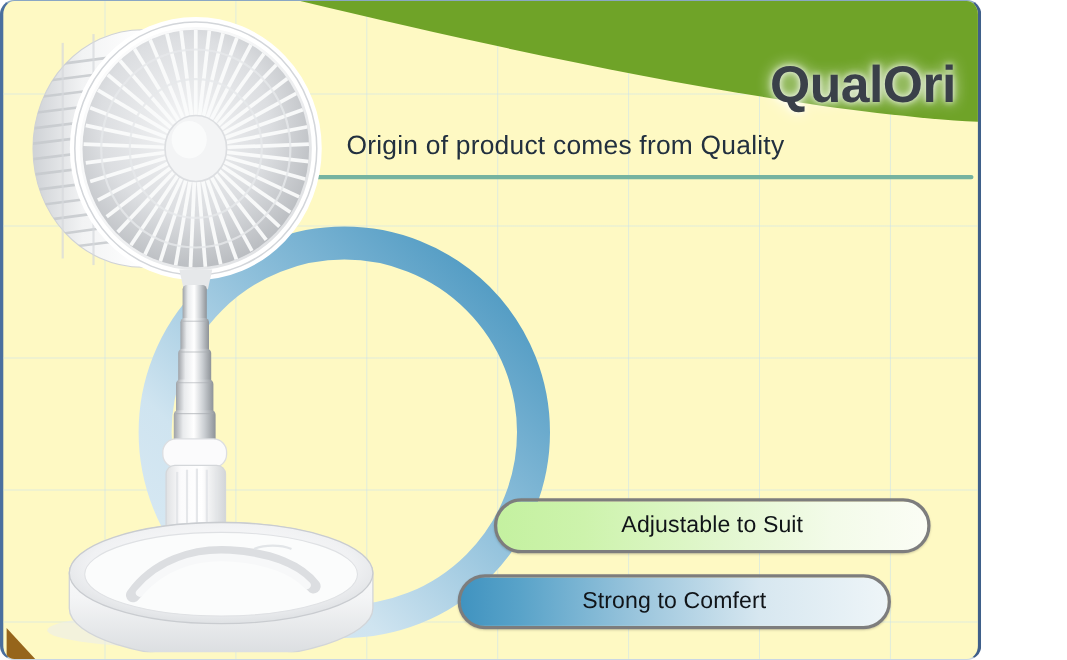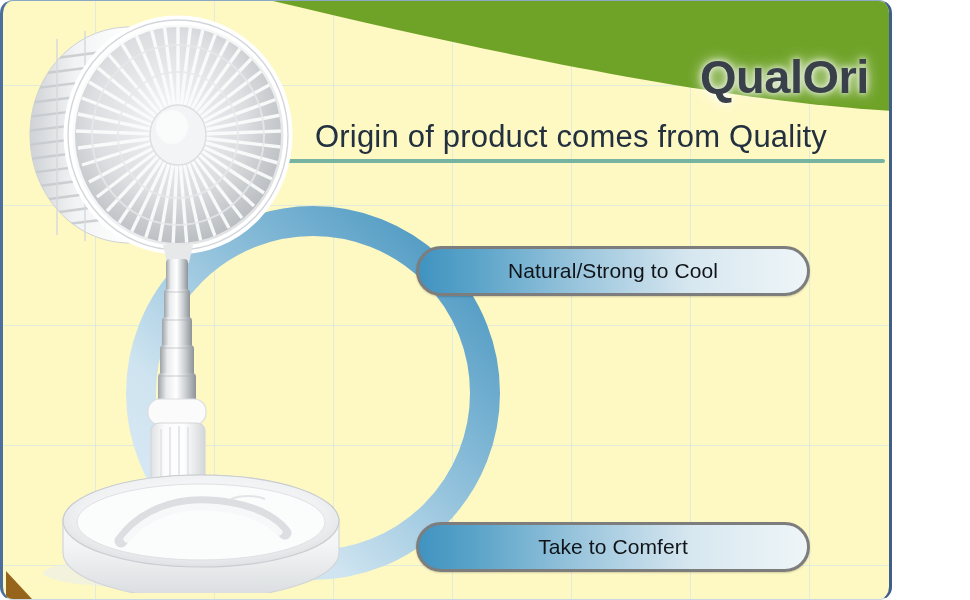--- a/index.html
+++ b/index.html
@@ -27,21 +27,21 @@
   
   .droplet{position:absolute;pointer-events:none;}
 
   
   .brand{position:absolute;left:697px;top:52px;
          font-size:47px;font-weight:bold;color:#3a4049;
          letter-spacing:-.5px;line-height:1;
          text-shadow:0 0 14px rgba(255,255,255,.95),0 0 6px rgba(255,255,255,.9);}
 
   .tagline{position:absolute;left:312px;top:118px;
-           font-size:31px;font-weight:300;color:#22303f;
+           font-size:24px;font-weight:300;color:#22303f;
            letter-spacing:.2px;white-space:nowrap;}
 
   .divider{position:absolute;left:272px;top:158px;width:610px;height:4px;
            background:#76b3a0;border-radius:2px;}
 
   
   .ring{position:absolute;left:110px;top:192px;width:400px;height:400px;
         pointer-events:none;}
 
   
@@ -291,22 +291,22 @@
     <path d="M40,508 C40,482 108,462 178,462 C248,462 316,482 316,508 L316,540
              C316,566 248,586 178,586 C108,586 40,566 40,540 Z" fill="url(#baseSide)" stroke="#d2d5d9" stroke-width="1.2"></path>
     <ellipse cx="178" cy="508" rx="138" ry="46" fill="url(#baseTop)" stroke="#c9ccd0" stroke-width="1.2"></ellipse>
     <ellipse cx="178" cy="509" rx="124" ry="38" fill="#fbfcfc" stroke="#dfe1e4" stroke-width="1"></ellipse>
 
     <path d="M98,528 C118,500 152,488 186,490 C224,492 250,504 262,520" fill="none" stroke="#dcdee1" stroke-width="13" stroke-linecap="round"></path>
     <path d="M104,526 C124,502 154,492 186,494 C220,496 244,506 256,519" fill="none" stroke="#f7f8f9" stroke-width="7" stroke-linecap="round"></path>
     <path d="M208,486 C218,482 232,482 242,486" fill="none" stroke="#e2e5e8" stroke-width="2"></path>
   </svg>
 
-  <div class="pill blue" style="left:413px;top:245px;width:394px;">
-    <span>Natural/Strong to Cool</span>
+  <div class="pill green" style="left:446px;top:452px;width:397px;">
+    <span>Adjustable to Suit</span>
   </div>
   <div class="pill blue" style="left:413px;top:521px;width:394px;">
-    <span>Take to Comfert</span>
+    <span>Strong to Comfert</span>
   </div>
 
   <div class="corner-tri"></div>
 
 </div>
 
 </body></html>

